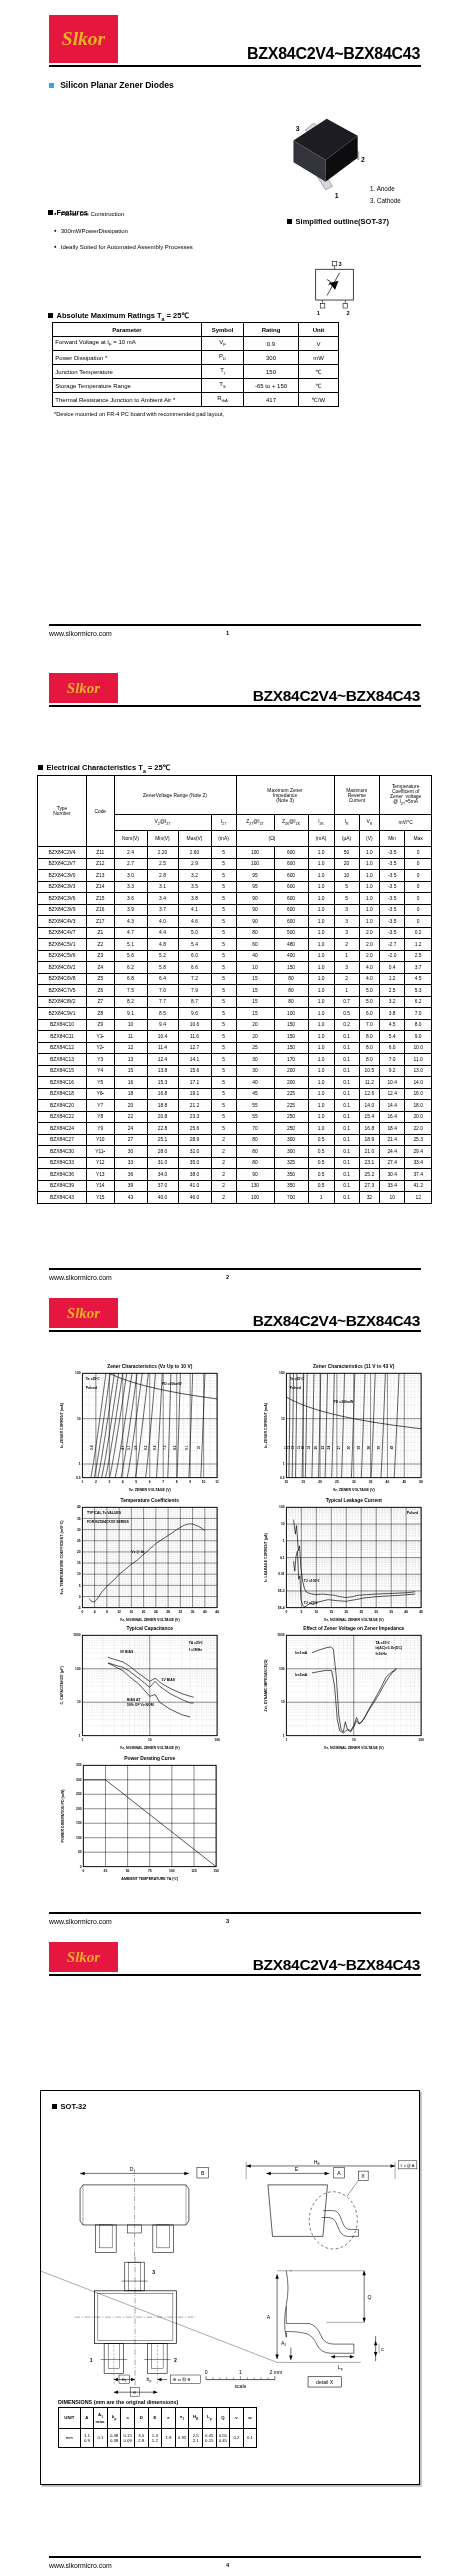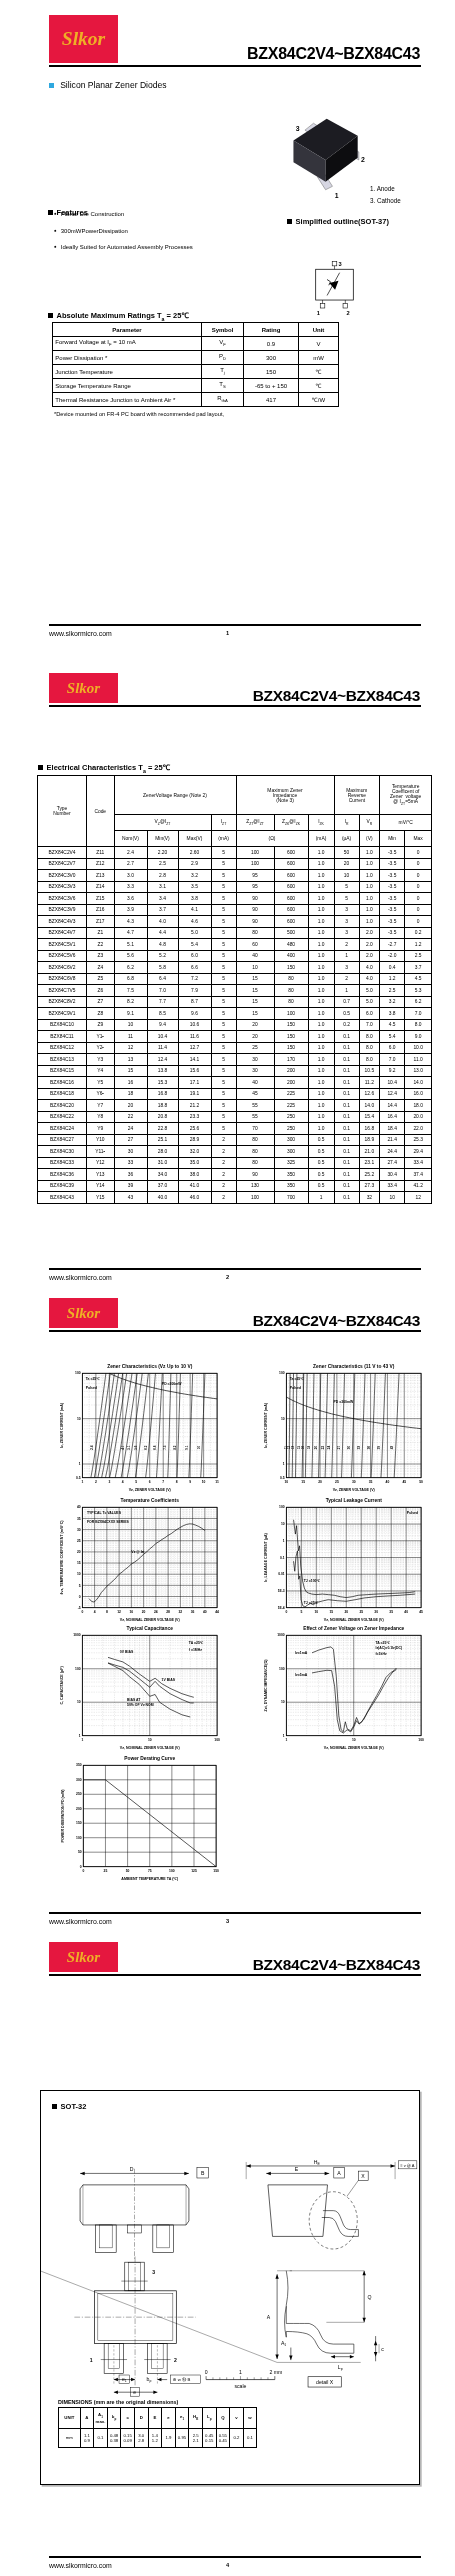--- a/index.html
+++ b/index.html
@@ -47,21 +47,21 @@
 
 <div class="canvas">
 
   <section>
     <div class="abs logo" style="left:49px;top:15px;width:69px;height:48px;font-size:19.5px;">Slkor</div>
     <div class="abs doc-title" style="left:172px;top:45px;width:248px;font-size:16px;">BZX84C2V4~BZX84C43</div>
     <div class="abs rule" style="left:49px;top:65px;width:372px;height:2.3px;"></div>
 
     <div class="abs" style="left:49px;top:80px;">
       <span class="sq blue"></span>
-      <span style="font-size:8.6px;font-weight:normal;">Silicon Planar Zener Diodes</span>
+      <span style="font-size:8.6px;font-weight:bold;">Silicon Planar Zener Diodes</span>
     </div>
 
     <svg class="abs" style="left:282px;top:107px;" width="86" height="95" viewBox="0 0 150 165">
       <polygon points="40,40 55,28 64,34 49,46" fill="#d6d6e2" stroke="#777" stroke-width="1"></polygon>
       <polygon points="112,66 134,78 134,92 112,80" fill="#d6d6e2" stroke="#777" stroke-width="1"></polygon>
       <polygon points="62,122 76,144 88,138 74,116" fill="#d6d6e2" stroke="#777" stroke-width="1"></polygon>
       <polygon points="20,58 78,20 132,50 76,92" fill="#1c1c22"></polygon>
       <polygon points="20,58 76,92 76,130 20,96" fill="#34343c"></polygon>
       <polygon points="76,92 132,50 132,88 76,130" fill="#0d0d10"></polygon>
       <text x="24" y="42" font-size="12" font-weight="bold">3</text>

